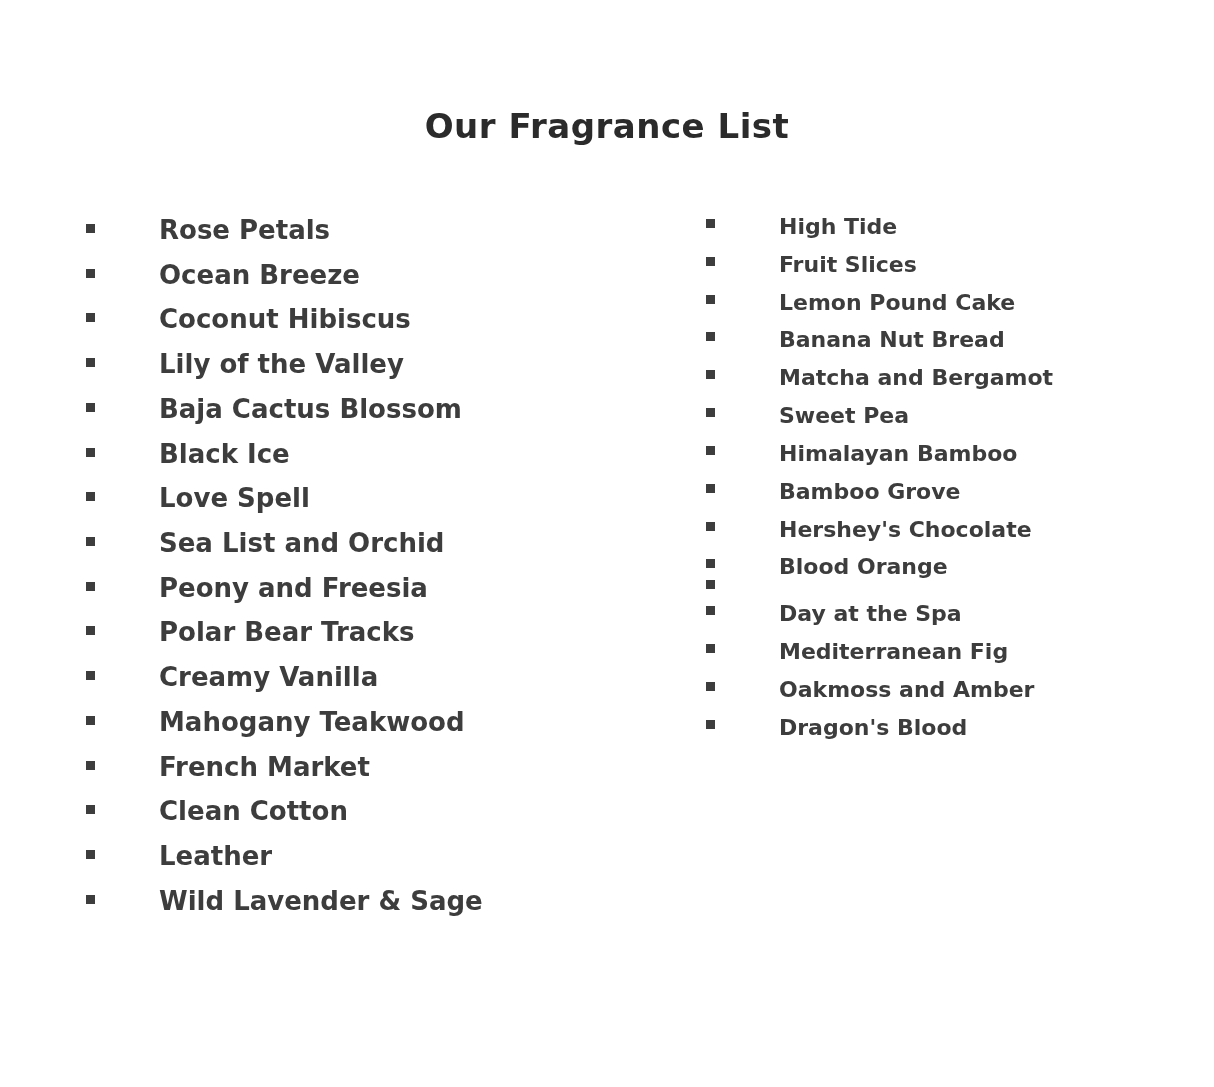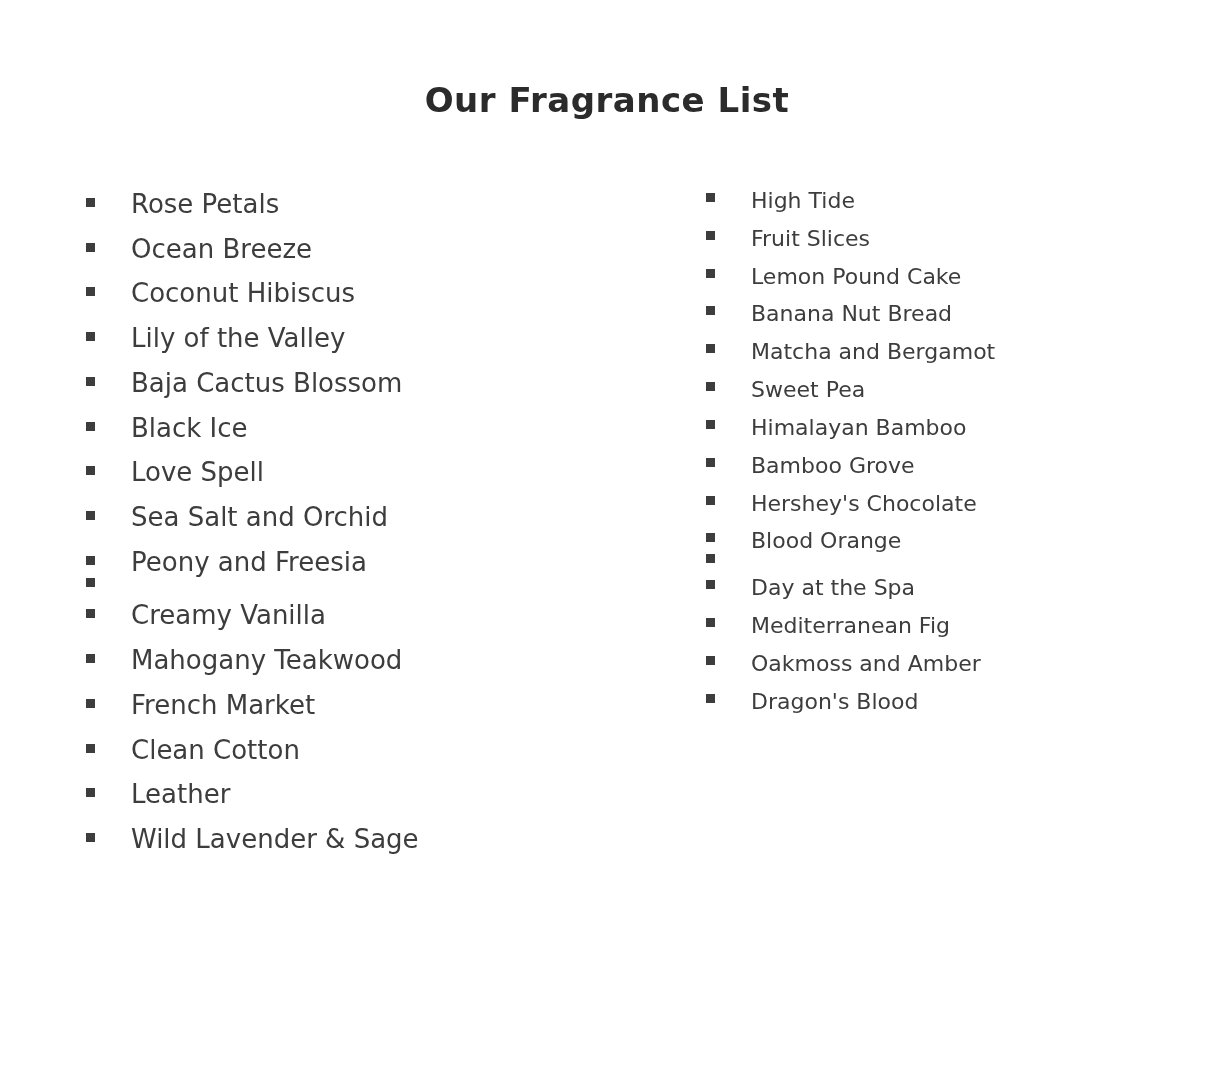--- a/index.html
+++ b/index.html
@@ -22,21 +22,21 @@
     background: #ffffff;
   }
   .title {
     text-align: center;
     font-family: "DejaVu Sans", sans-serif;
     font-size: 34px;
     font-weight: 700;
     letter-spacing: 0.5px;
     color: #2b2b2b;
     margin: 0;
-    padding-top: 80px;
+    padding-top: 106px;
   }
   .columns {
     display: flex;
     margin-top: 62px;
     padding-left: 86px;
     padding-right: 40px;
     box-sizing: border-box;
   }
   .col {
     flex: 0 0 auto;
@@ -46,24 +46,25 @@
 
   ul.frag-list {
     list-style: none;
     margin: 0;
     padding: 0;
   }
   ul.frag-list li {
     display: flex;
     align-items: baseline;
     font-size: 26px;
-    font-weight: 400;
+    font-weight: 700;
     color: #3d3d3d;
     line-height: 1.72;
     white-space: nowrap;
+    gap: 28px;
   }
   .bullet {
     display: inline-block;
     width: 9px;
     height: 9px;
     background: #3d3d3d;
     margin-right: 36px;
     flex: 0 0 auto;
     position: relative;
     top: -6px;
@@ -105,28 +106,29 @@
         <li>
             <span class="bullet"></span>
             <span class="item-label">Black Ice</span>
           </li>
         <li>
             <span class="bullet"></span>
             <span class="item-label">Love Spell</span>
           </li>
         <li>
             <span class="bullet"></span>
-            <span class="item-label">Sea Salt and Orchid</span>
+            <span class="item-label">Sea List and Orchid</span>
           </li>
         <li>
             <span class="bullet"></span>
             <span class="item-label">Peony and Freesia</span>
           </li>
         <li>
             <span class="bullet"></span>
+            <span class="item-label">Polar Bear Tracks</span>
           </li>
         <li>
             <span class="bullet"></span>
             <span class="item-label">Creamy Vanilla</span>
           </li>
         <li>
             <span class="bullet"></span>
             <span class="item-label">Mahogany Teakwood</span>
           </li>
         <li>

